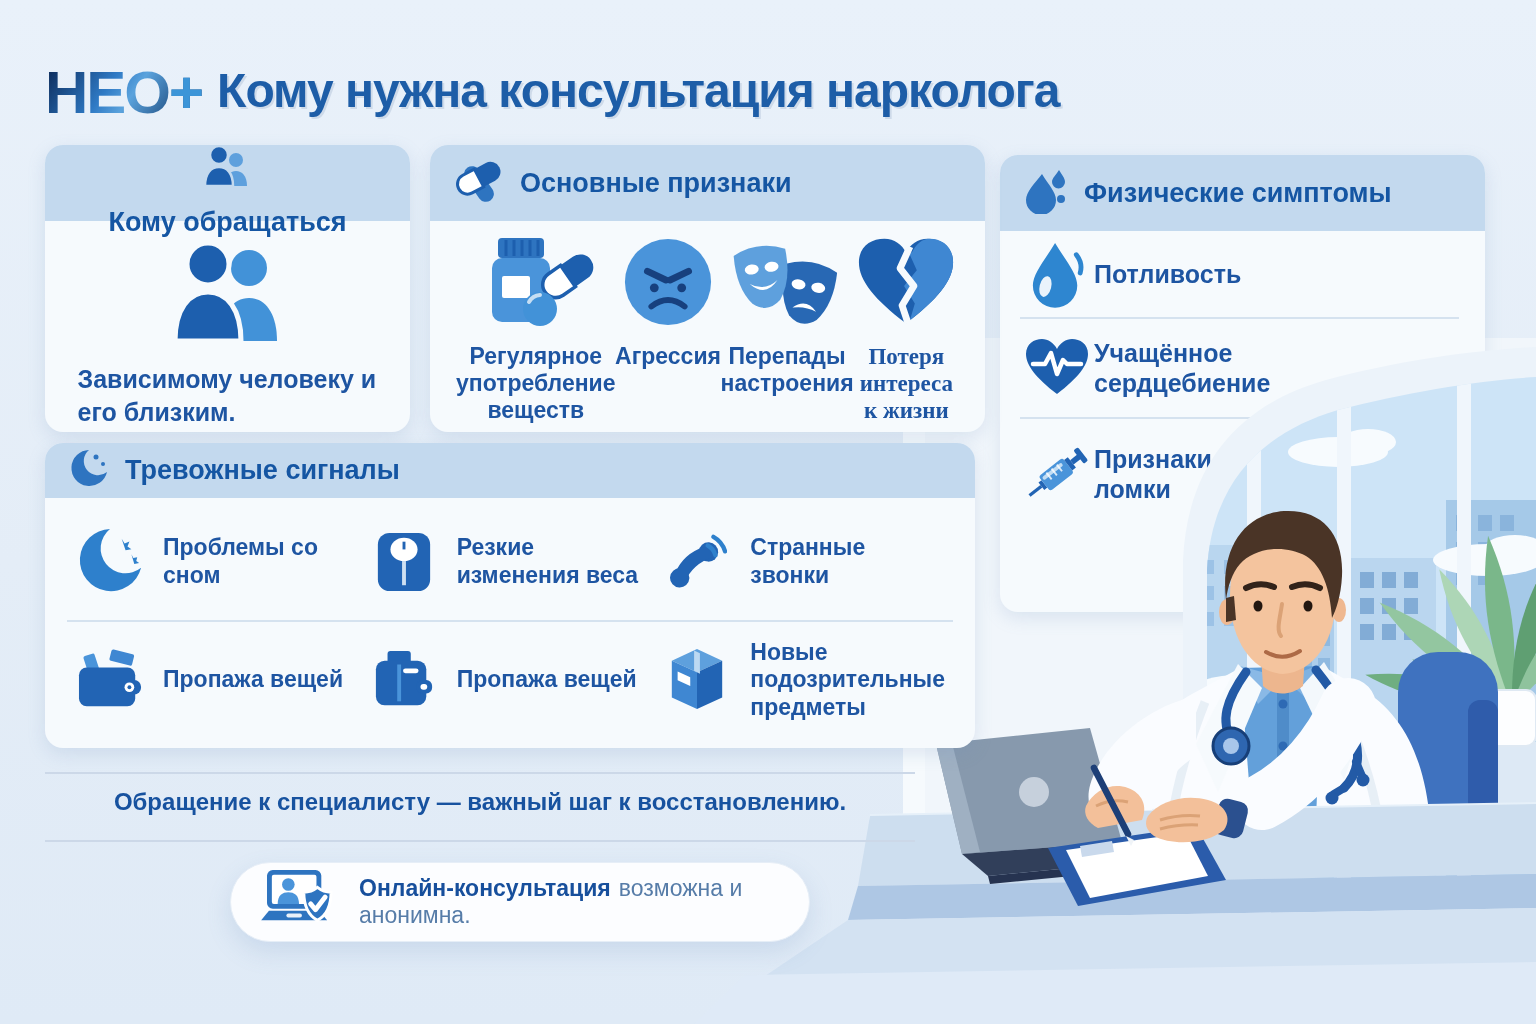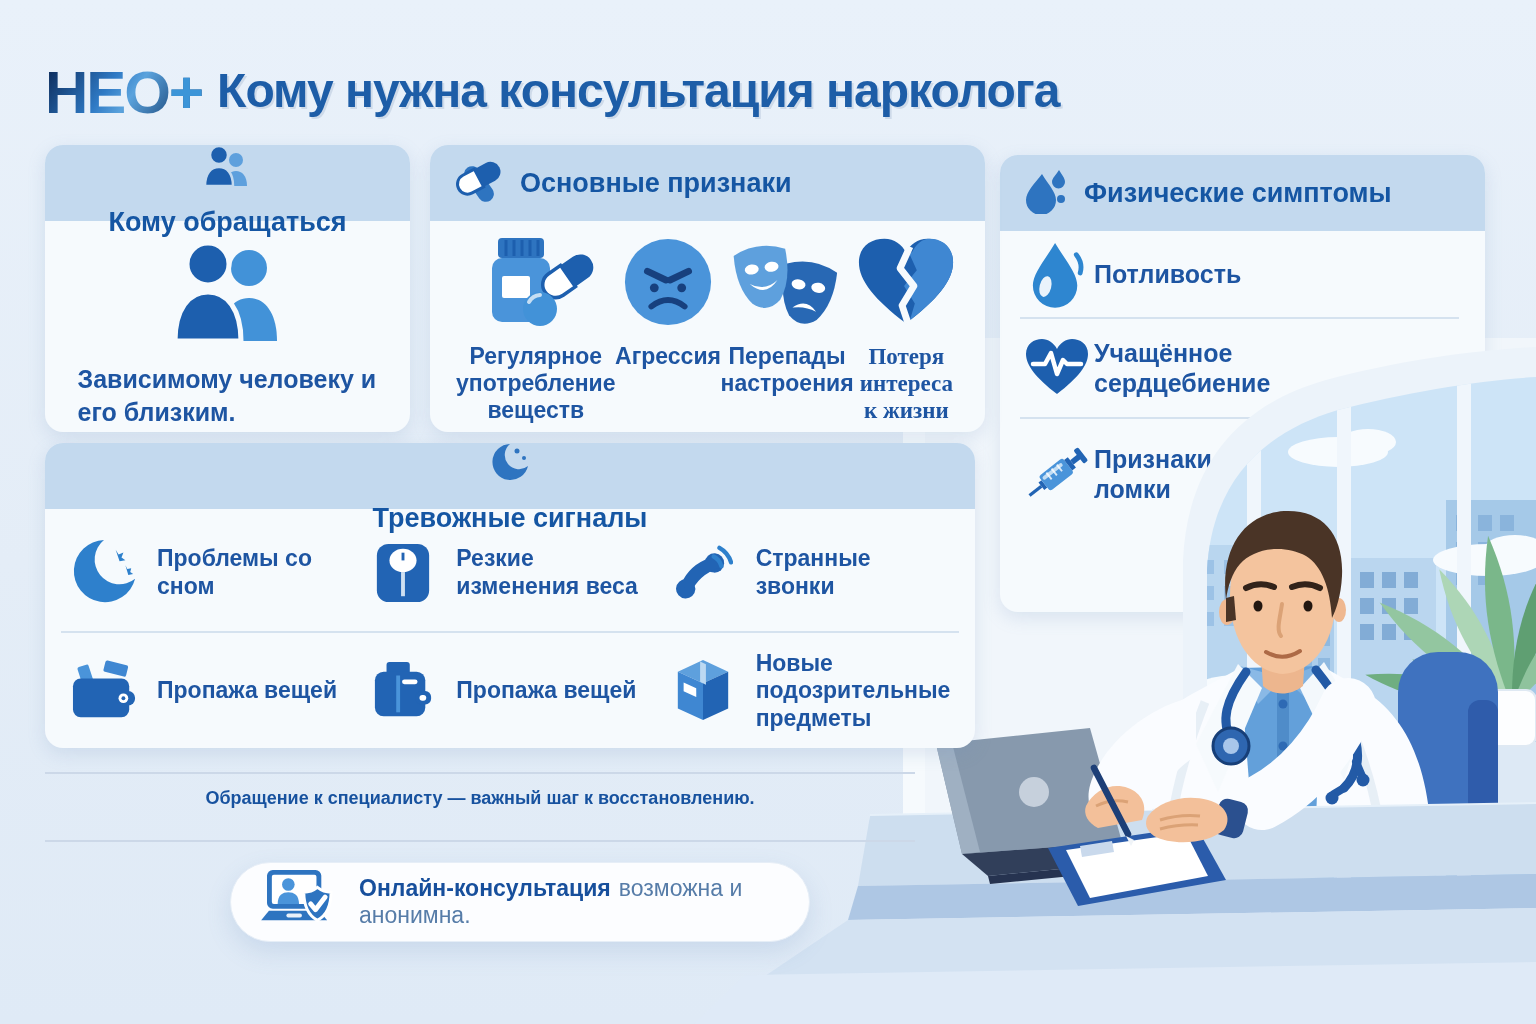--- a/index.html
+++ b/index.html
@@ -29,29 +29,29 @@
   .s-grid{display:flex;justify-content:space-between;padding:12px 26px 0;}
   .s-item{display:flex;flex-direction:column;align-items:center;text-align:center;gap:12px;}
   .s-icon{height:98px;display:flex;align-items:center;justify-content:center;}
   .s-label{font-size:23px;font-weight:bold;color:#1e55a2;line-height:1.18;}
   
   .p-row{display:flex;align-items:center;gap:4px;margin:0 26px 0 20px;padding:0 4px;}
   .p-sep{border-bottom:2px solid #d5e2ef;}
   .p-icon{width:66px;display:flex;justify-content:center;flex:0 0 66px;}
   .p-label{font-size:25px;font-weight:bold;color:#1e55a2;line-height:1.22;max-width:200px;}
   
-  .w-grid{display:grid;grid-template-columns:1fr 1fr 1fr;padding:6px 16px 0;}
+  .w-grid{display:grid;grid-template-columns:1fr 1fr 1fr;padding:6px 22px 0;}
   .w-cell{display:flex;align-items:center;gap:18px;padding:12px 8px;min-height:92px;}
   .w-row1{border-bottom:2px solid #d5e2ef;}
   .w-icon{width:70px;display:flex;justify-content:center;flex:0 0 70px;}
   .w-label{font-size:23px;font-weight:bold;color:#1e55a2;line-height:1.2;max-width:205px;}
   
   .divider{position:absolute;left:45px;width:870px;height:2px;background:#ccd8e8;z-index:4;}
   .statement{position:absolute;left:45px;top:788px;width:870px;text-align:center;z-index:4;
-    font-size:18px;font-weight:bold;color:#17529f;}
+    font-size:24px;font-weight:bold;color:#17529f;}
   .pill{position:absolute;left:230px;top:862px;width:580px;height:80px;border-radius:42px;z-index:4;
     background:#fcfdff;border:1px solid #e6eef7;box-shadow:0 10px 24px rgba(100,140,190,.18);
     display:flex;align-items:center;gap:18px;padding:0 10px 0 26px;box-sizing:border-box;}
   .pill-bold{font-size:23px;font-weight:bold;color:#174f9c;}
   .pill-rest{font-size:23px;color:#567ca8;margin-left:8px;}
 </style>
 </head>
 <body>
 
 <div class="stage">
@@ -377,21 +377,21 @@
             <path d="M58,16 C62,8 68,2 76,2 C89,2 100,10 100,26 C100,44 84,63 56,85 L61,68 L50,50 L63,34 L54,14 Z" fill="#3f87d2"></path>
             <polyline points="56,10 46,32 60,50 48,70 54,88" stroke="#f6fafd" stroke-width="7" fill="none" stroke-linejoin="round"></polyline>
           </svg>
         </span>
         <span class="s-label">Потеря интереса к жизни</span>
       </div>
     </div>
   </div>
 
   <div class="card z4" style="left:45px;top:443px;width:930px;height:305px;">
-    <div class="card-header" style="height:66px;flex-direction:column;">
+    <div class="card-header" style="height:55px;">
       <span>
         <svg width="40" height="40" viewBox="0 0 40 40">
           <path d="M20,1 A18,18 0 1,0 38,23 A14,14 0 1,1 20,1 Z" fill="#2e74c0"></path>
           <circle cx="27" cy="8" r="2.5" fill="#2e74c0"></circle>
             <circle cx="34" cy="15" r="2" fill="#2e74c0"></circle>
         </svg>
       </span>
       <span class="card-title">Тревожные сигналы</span>
     </div>
     <div class="w-grid">

